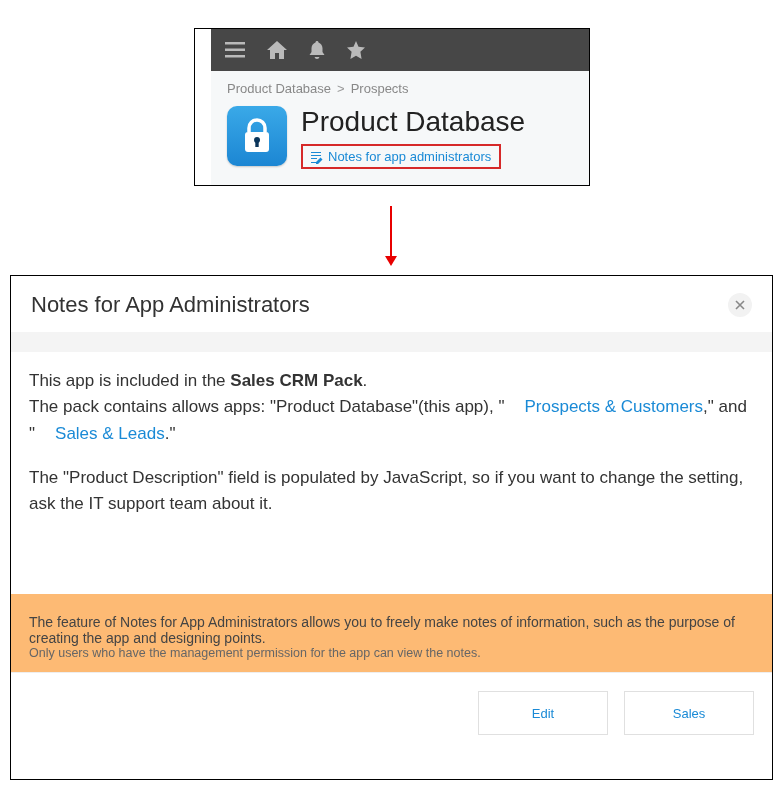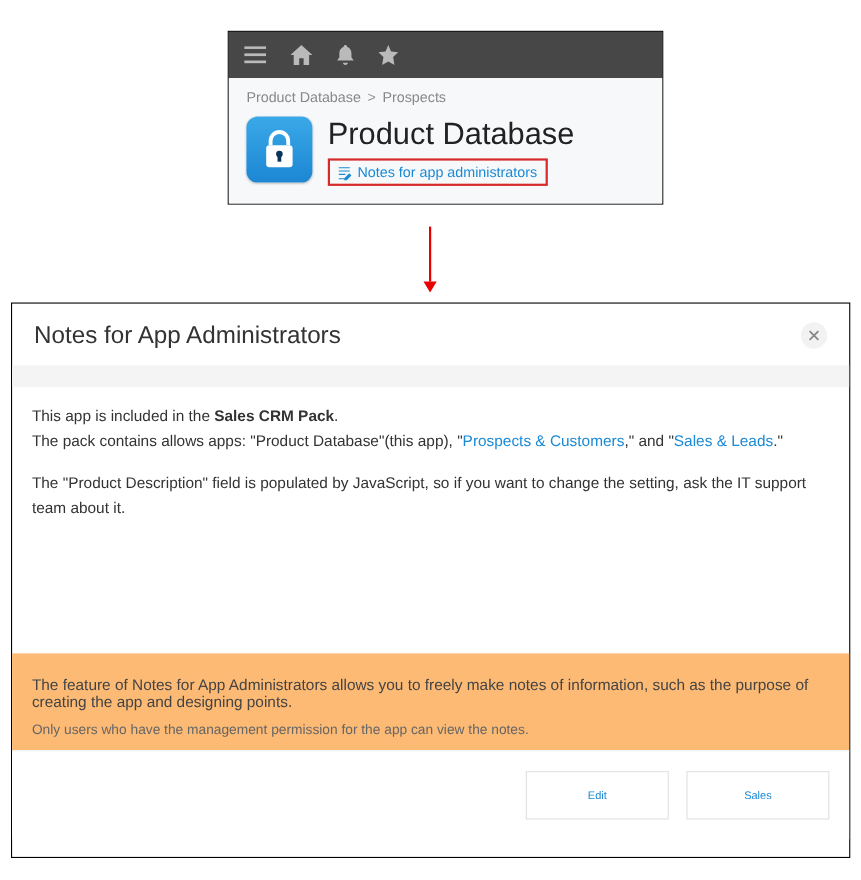--- a/index.html
+++ b/index.html
@@ -7,25 +7,26 @@
     margin: 0;
     font-family: "Helvetica Neue", Helvetica, Arial, sans-serif;
     background: #fff;
     width: 783px;
     height: 800px;
     color: #333;
     font-weight: 300;
   }
   .card1 {
     position: absolute;
-    left: 207px;
+    left: 194px;
     top: 28px;
     width: 396px;
     border: 1px solid #000;
     background: #fff;
+    padding-left: 16px;
   }
   .toolbar {
     background: #474747;
     height: 42px;
     display: flex;
     align-items: center;
     gap: 22px;
     padding: 0 14px;
   }
   .tb-icon { color: #bababa; display:flex; align-items:center; justify-content:center; }
@@ -88,42 +89,42 @@
   .modal-title { font-size:22px; color:#333; font-weight:300; }
   .modal-close {
     width:24px; height:24px; border-radius:12px;
     background:#f2f2f2; color:#888;
     display:flex; align-items:center; justify-content:center;
     font-size:14px; cursor:pointer;
   }
   .grey-strip { height:20px; background:#f4f4f4; }
   .modal-body {
     padding:16px 18px 10px 18px;
-    font-size:14px;
+    font-size:17px;
     line-height:1.55;
     color:#333;
     height: 242px;
   }
-  .modal-body a { color:#1a8ad6; text-decoration:none; }
+  .modal-body a { color:#1a8ad6; text-decoration:none;margin-left:20px; }
   .bold { font-weight:600; }
   .para-gap { height:18px; }
   .modal-foot-strip { background:#fdba74; padding:20px 18px 12px 18px; font-size:14px; color:#444; }
-  .modal-foot-strip .small { font-size:12.5px; color:#666; margin-top:10px; }
+  .modal-foot-strip .small { font-size:12.5px; color:#666; }
   .modal-actions {
     background:#fff;
     padding:18px 18px;
     display:flex; justify-content:flex-end; gap:16px;
     border-top:1px solid #eee;
   }
   .btn {
     min-width:130px; height:44px;
     border:1px solid #e0e0e0;
     background:#fff;
     color:#1a8ad6;
-    font-size:10px;
+    font-size:13px;
     display:flex; align-items:center; justify-content:center;
     cursor:pointer;
   }
 </style>
 </head>
 <body>
 
 <div class="card1">
   <div class="toolbar">
     <span class="tb-icon">

